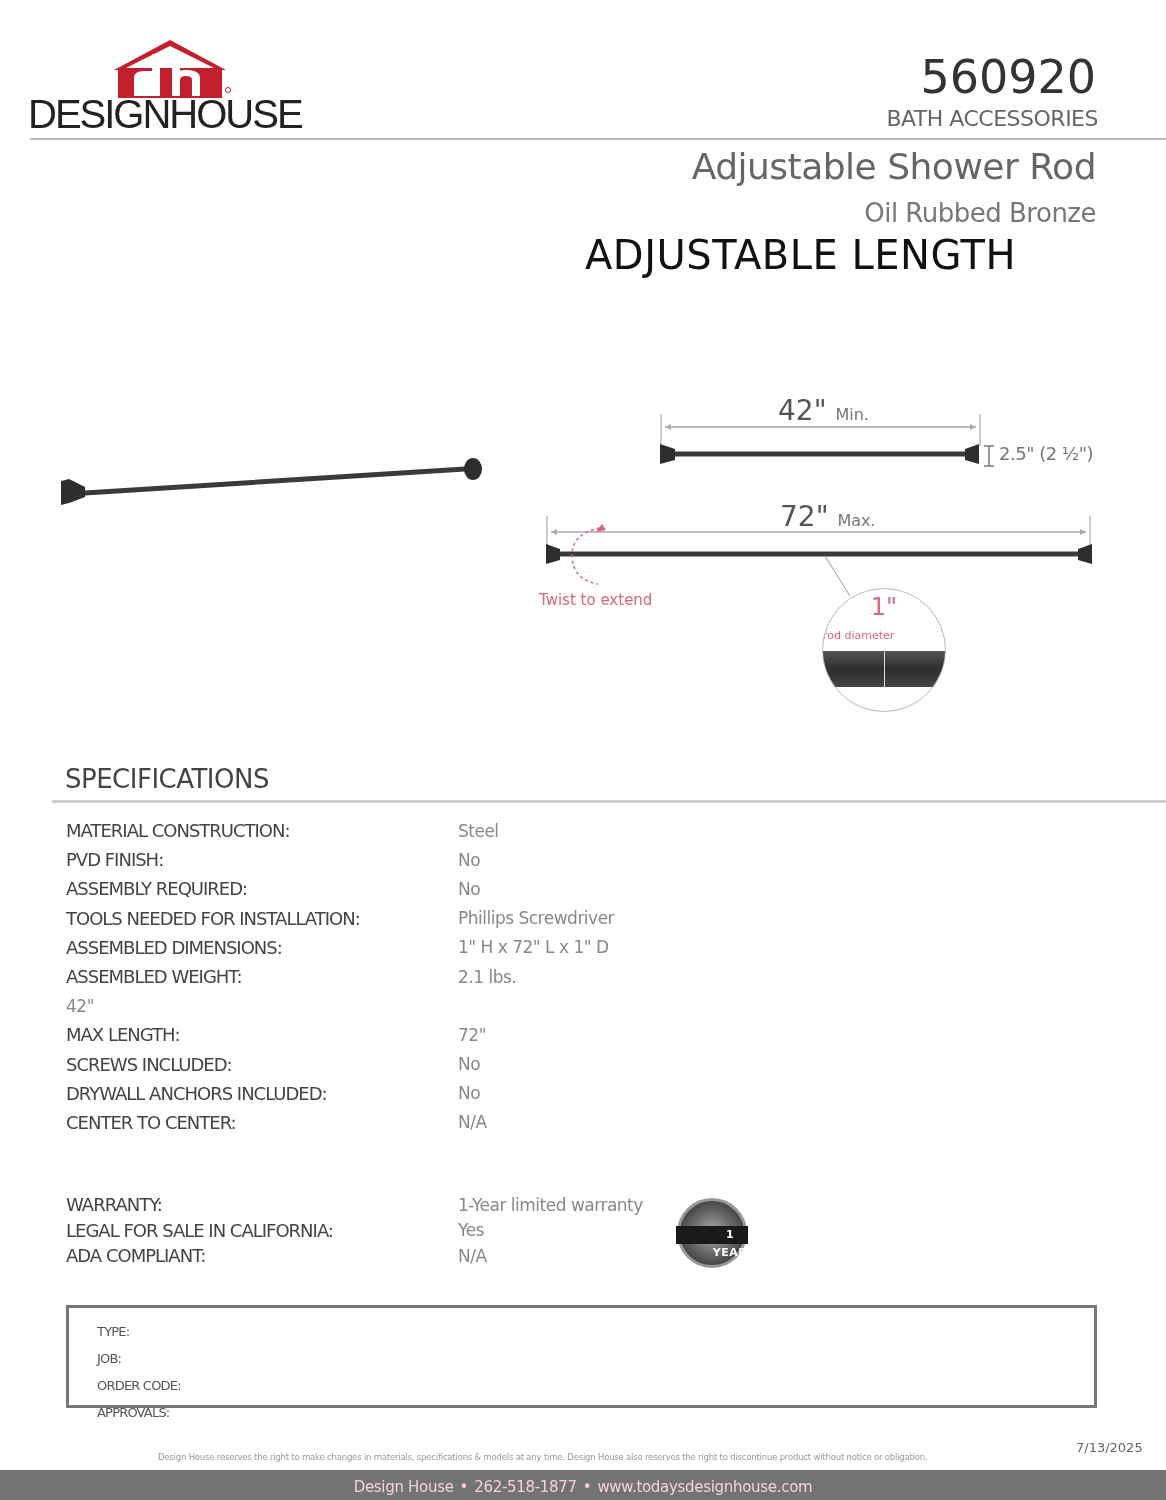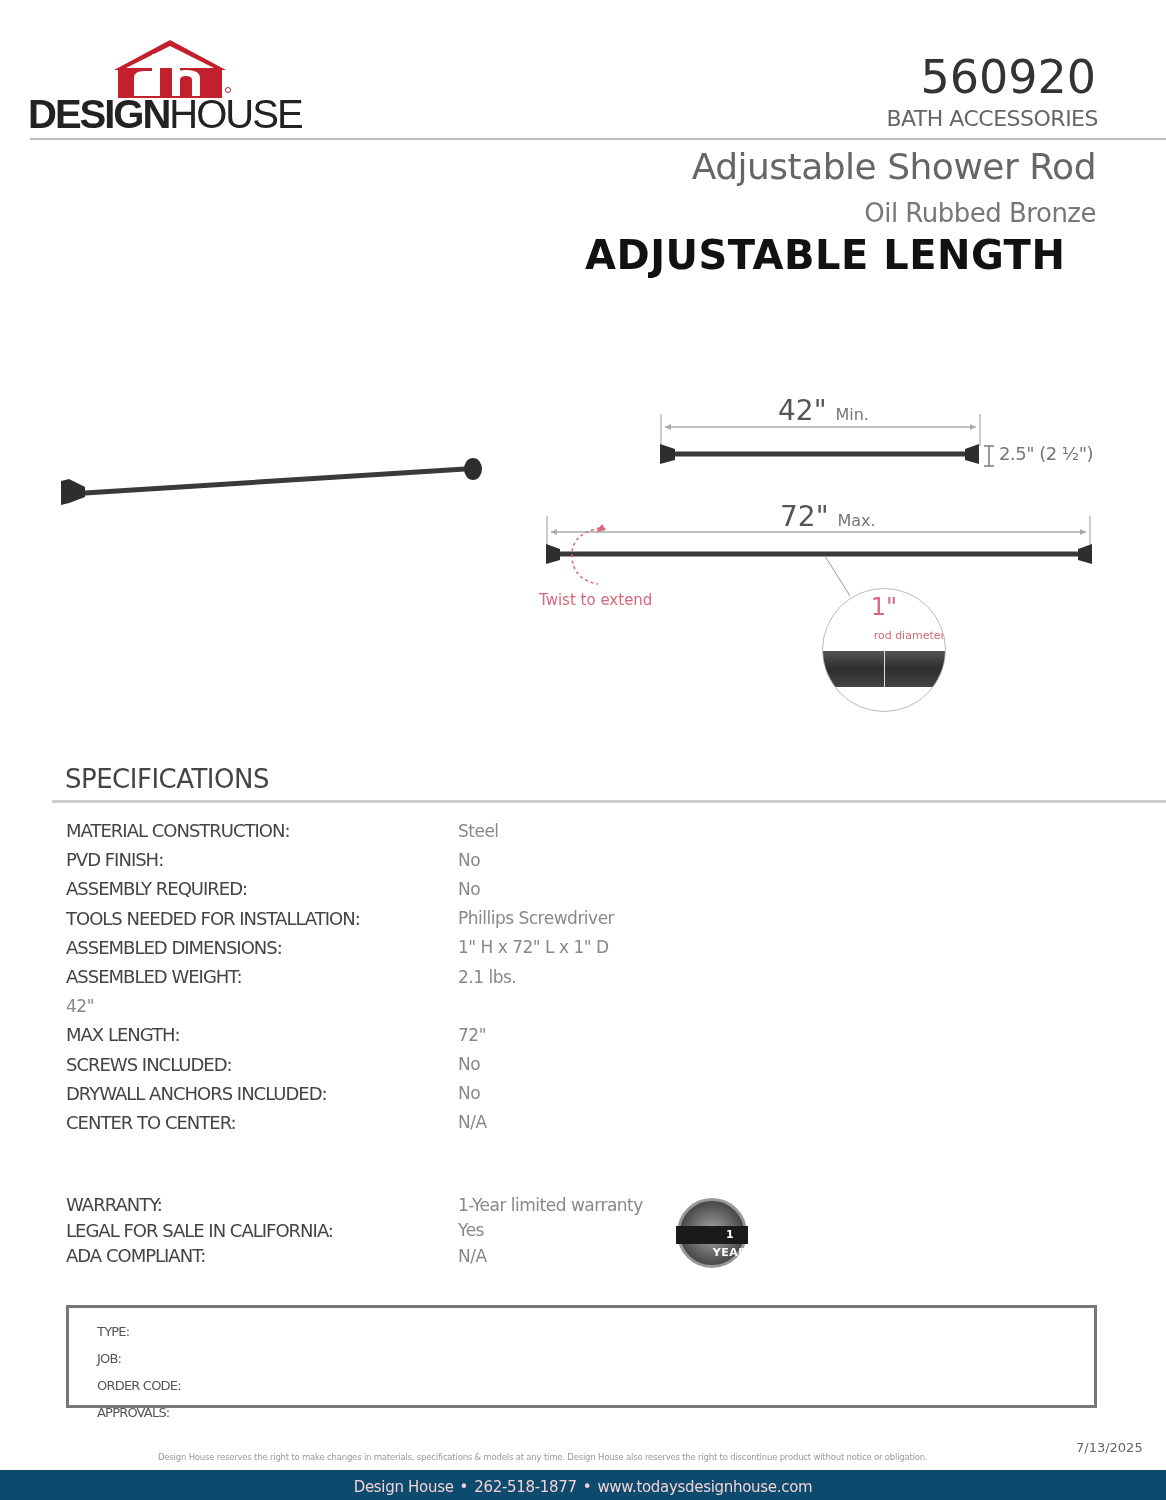--- a/index.html
+++ b/index.html
@@ -4,30 +4,30 @@
 <style>
   * { box-sizing: border-box; margin: 0; padding: 0; }
   html, body { width: 1166px; height: 1500px; background: #fff; overflow: hidden; }
   body { position: relative; font-family: "DejaVu Sans", sans-serif; color: #333; }
 
   .abs { position: absolute; }
 
   
   .logo { left: 28px; top: 38px; width: 290px; height: 100px; }
   .logo-word { position: absolute; left: 0; top: 56px; font-size: 40px; letter-spacing: -2px; line-height: 1; color: #222; white-space: nowrap; font-family: "Liberation Sans", sans-serif; }
-  .logo-word b { font-weight: 700; }
+  .logo-word b { font-weight: 400; }
   .logo-word span { font-weight: 400; }
 
   .header-rule { left: 30px; top: 138px; width: 1136px; height: 2px; background: #bdbdbd; }
 
   .sku { right: 70px; top: 50px; font-size: 46px; color: #333; font-family: "DejaVu Sans", sans-serif; letter-spacing: 0; text-align: right; }
   .category { right: 68px; top: 106px; font-size: 22px; color: #666; letter-spacing: -0.5px; text-align: right; }
   .product-name { right: 70px; top: 146px; font-size: 36px; color: #666; letter-spacing: -0.5px; text-align: right; }
   .finish { right: 70px; top: 198px; font-size: 26px; color: #777; letter-spacing: -0.5px; text-align: right; }
-  .feature { left: 585px; top: 232px; font-size: 40px; color: #111; font-weight: 700; letter-spacing: 0.5px; }
+  .feature { left: 585px; top: 232px; font-size: 40px; color: #111; font-weight: 400; letter-spacing: 0.5px; }
 
   
   .dim-label { font-size: 28px; color: #555; white-space: nowrap; }
   .dim-label small { font-size: 16px; color: #777; }
   .twist-label { font-size: 15px; color: #d9667a; white-space: nowrap; }
   .diam-label { font-size: 11px; color: #d9667a; }
 
   
   .spec-title { left: 65px; top: 764px; font-size: 26px; color: #444; letter-spacing: -0.5px; }
   .spec-rule { left: 52px; top: 800px; width: 1114px; height: 3px; background: #cfcfcf; }
@@ -43,21 +43,21 @@
   .badge-band { position: absolute; left: -4px; right: -4px; top: 25px; height: 18px; background: #1a1a1a; color: #fff; font-size: 11px; font-weight: 700; text-align: center; line-height: 18px; letter-spacing: 0.5px; padding-left: 36px; }
 
   
   .form-box { left: 66px; top: 1305px; width: 1031px; height: 103px; border: 3px solid #777; }
   .form-lines { position: absolute; left: 28px; top: 12px; }
   .form-line { font-size: 13px; color: #555; height: 27px; line-height: 24px; letter-spacing: -0.8px; text-transform: uppercase; }
 
   .disclaimer { left: 158px; top: 1452px; font-size: 8.5px; color: #9a9a9a; white-space: nowrap; letter-spacing: -0.2px; }
   .date { left: 1076px; top: 1440px; font-size: 13px; color: #666; }
 
-  .footer { left: 0; top: 1470px; width: 1166px; height: 30px; background: #0c4a6e; color: #f3d3d6; text-align: center; font-size: 15px; line-height: 34px; letter-spacing: -0.3px; }
+  .footer { left: 0; top: 1470px; width: 1166px; height: 30px; background: #737373; color: #f3d3d6; text-align: center; font-size: 15px; line-height: 34px; letter-spacing: -0.3px; }
   .footer .sep { margin: 0 6px; }
 </style>
 </head>
 <body>
 
 <div class="abs logo">
   <svg width="130" height="60" viewBox="0 0 130 60" style="position:absolute;left:86px;top:0;">
     <polygon points="0,32 56,2 112,32 104,32 56,8 8,32" fill="#c3202e"></polygon>
     <rect x="4" y="30" width="104" height="30" fill="#c3202e"></rect>
     <path d="M20 58 V40 Q20 33 30 33 H44 V58 Z" fill="#fff"></path>
@@ -111,21 +111,21 @@
   <path d="M6 30 L20 35 L20 46 L6 50 Z" fill="#2f2e2c"></path>
   <path d="M552 30 L538 35 L538 46 L552 50 Z" fill="#2f2e2c"></path>
   <path d="M60 14 Q30 20 32 44 Q34 66 58 70" fill="none" stroke="#d9667a" stroke-width="1.5" stroke-dasharray="3,3"></path>
   <polygon points="62,10 56,18 66,16" fill="#d9667a"></polygon>
   <line x1="285" y1="42" x2="310" y2="82" stroke="#999" stroke-width="1"></line>
 </svg>
 <div class="abs twist-label" style="left:539px;top:591px;">Twist to extend</div>
 
 <div class="abs" style="left:822px;top:588px;width:124px;height:124px;border-radius:50%;border:1.5px solid #bbb;overflow:hidden;background:#fff;">
   <div style="position:absolute;left:0;right:0;top:6px;text-align:center;font-size:24px;color:#d9667a;line-height:1;">1"</div>
-  <div class="diam-label" style="position:absolute;left:0;right:0;top:40px;text-align:right;">rod diameter</div>
+  <div class="diam-label" style="position:absolute;left:0;right:0;top:40px;text-align:left;">rod diameter</div>
   <div style="position:absolute;left:0;right:0;top:62px;height:36px;background:linear-gradient(#555,#2e2d2b 50%,#444);">
     <div style="position:absolute;left:61px;top:0;width:1px;height:100%;background:#ddd;"></div>
   </div>
 </div>
 
 <div class="abs spec-title">SPECIFICATIONS</div>
 <div class="abs spec-rule"></div>
 
 <div class="abs spec-list">
   <div class="spec-row">

